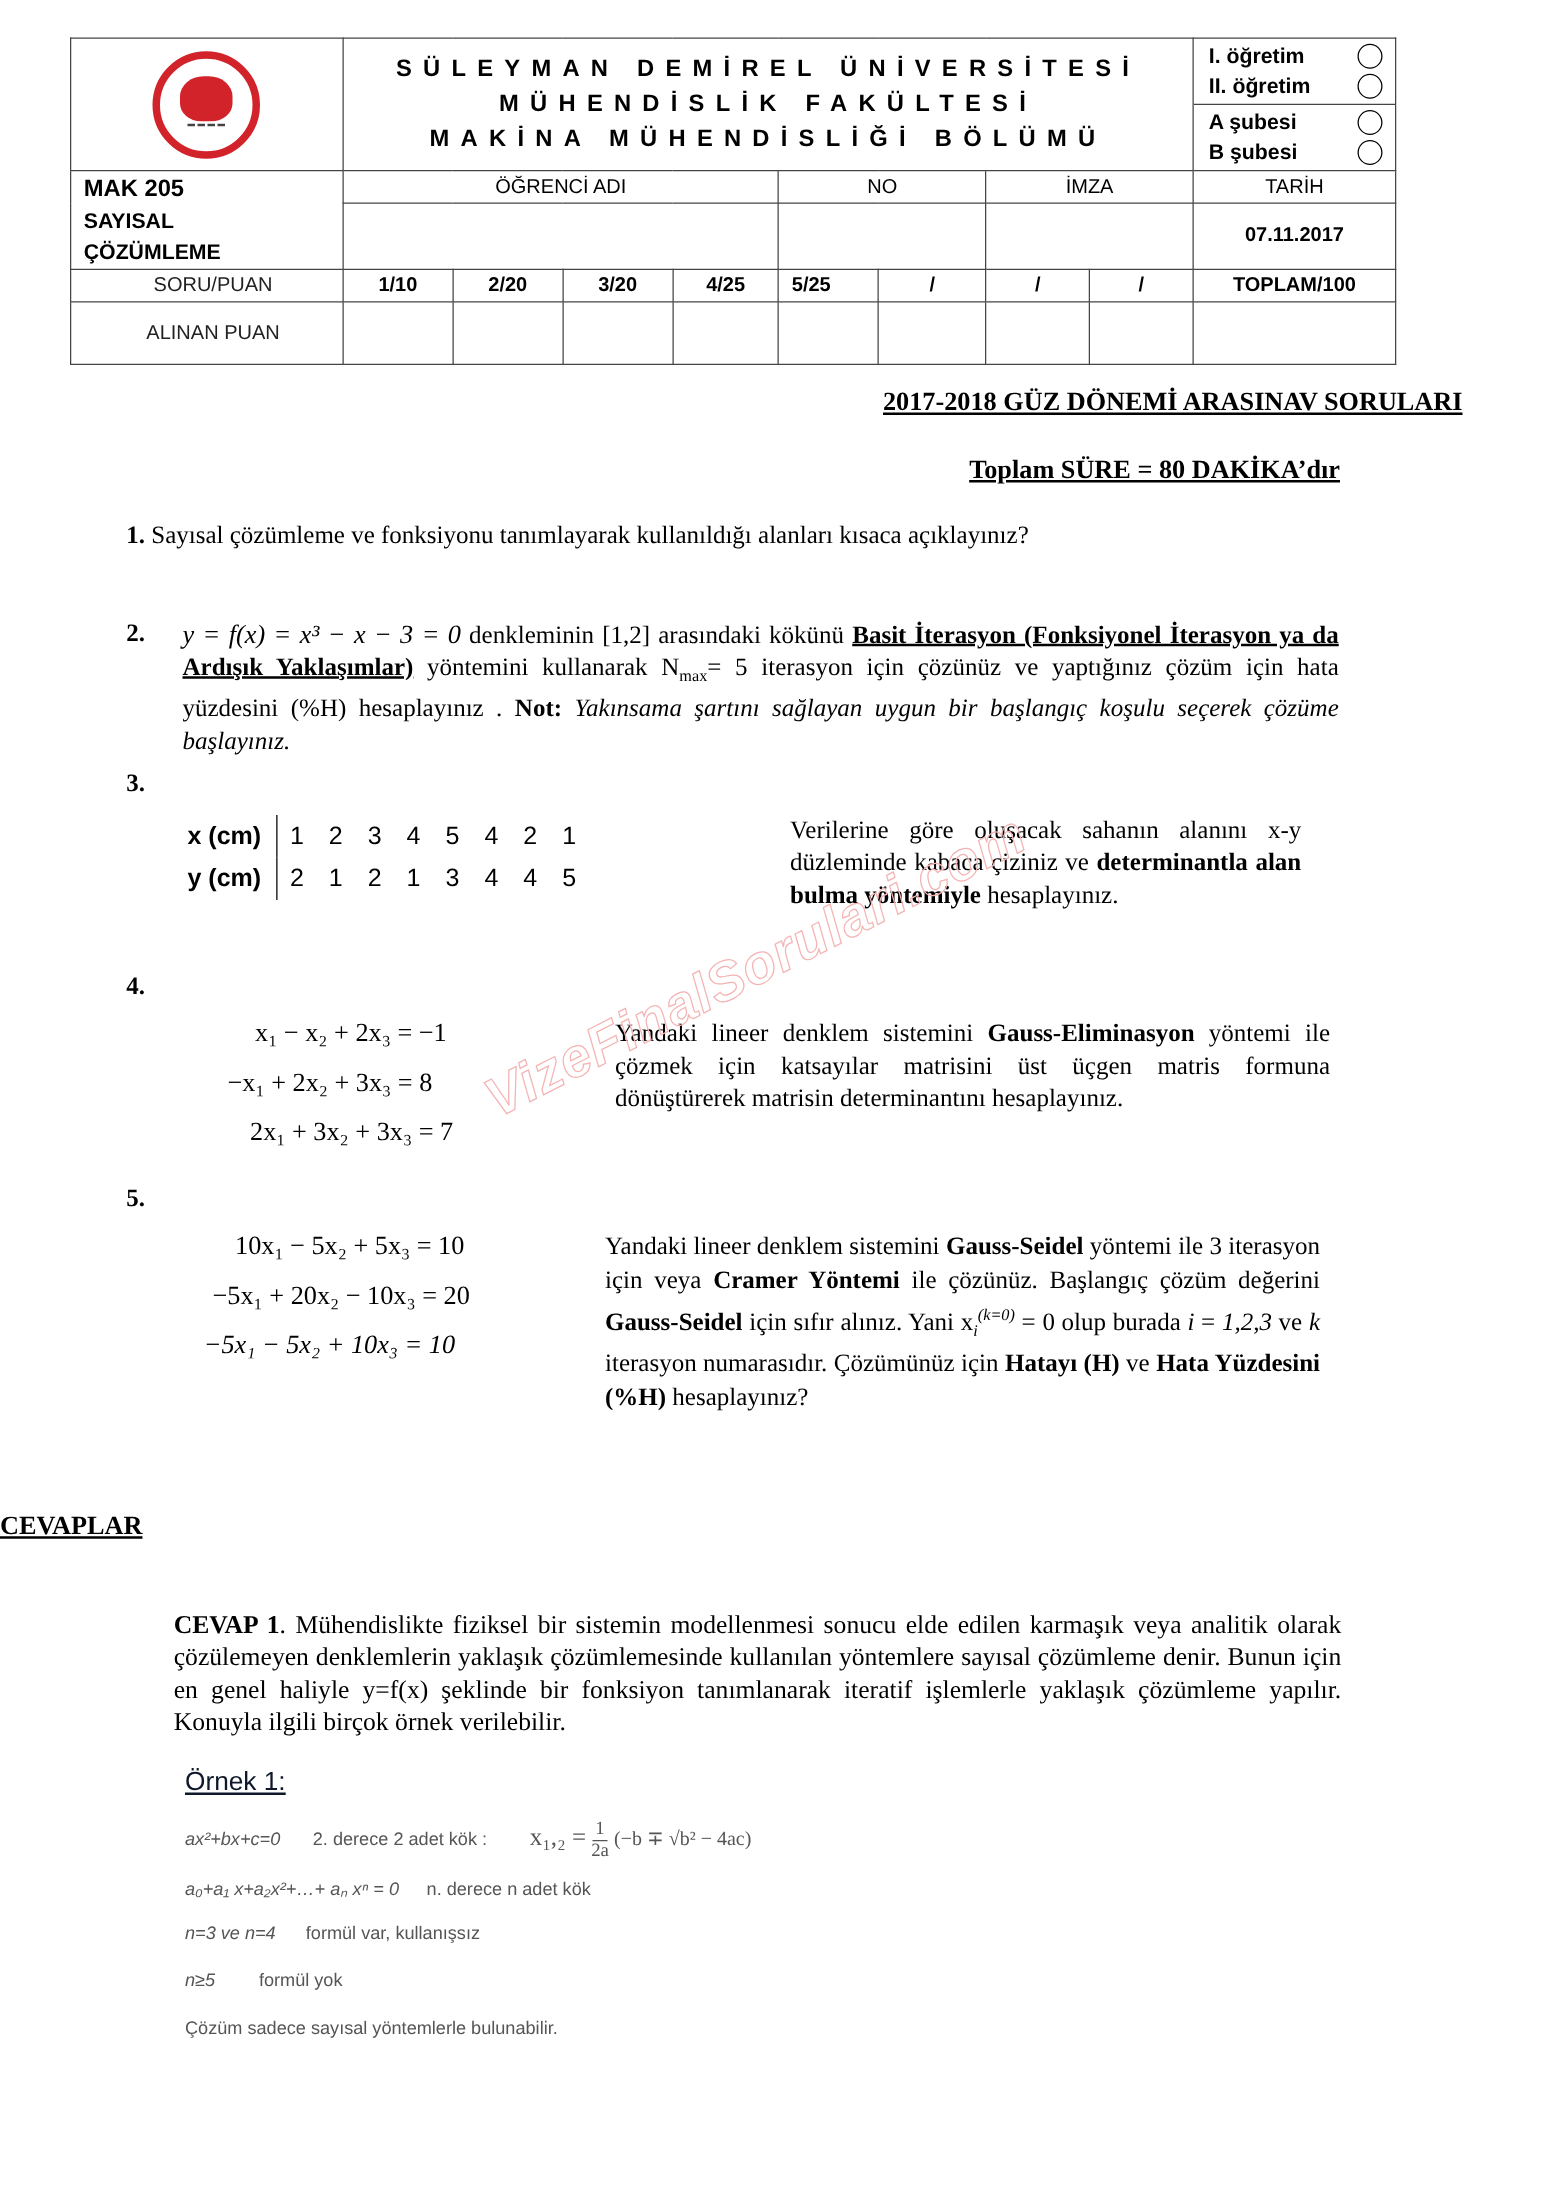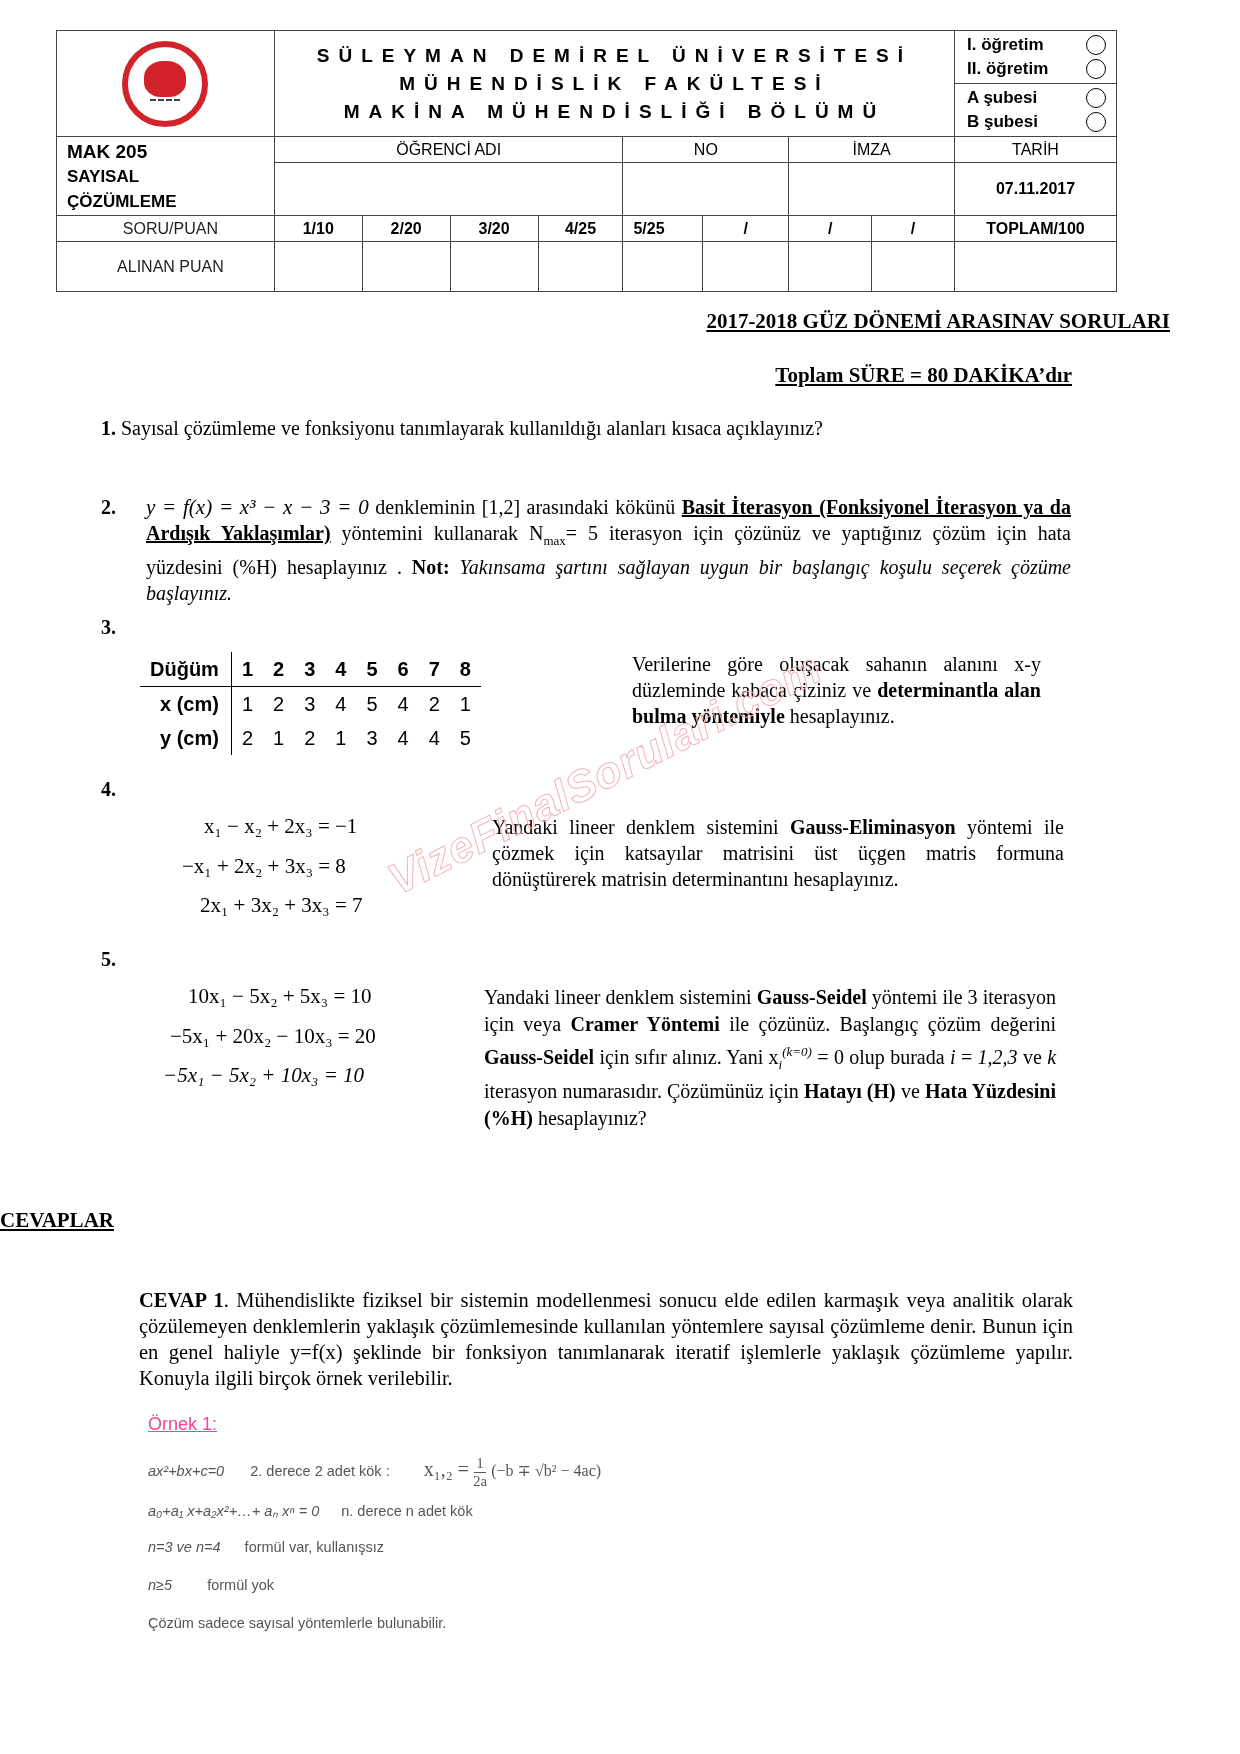--- a/index.html
+++ b/index.html
@@ -148,31 +148,20 @@
 </div>
 
 <div class="abs q" style="left:101px; top:494px;"><span class="qnum">2.</span></div>
 <div class="abs q justify" style="left:146px; top:494px; width:925px; font-size:20px;">
   <span class="it" style="font-size:21px;">y = f(x) = x³ − x − 3 = 0</span><span> denkleminin [1,2] arasındaki kökünü </span><span class="bold ul">Basit İterasyon (Fonksiyonel İterasyon ya da Ardışık Yaklaşımlar)</span><span> yöntemini kullanarak N</span><sub>max</sub><span>= 5  iterasyon için çözünüz ve yaptığınız çözüm için hata yüzdesini (%H) hesaplayınız . </span><span class="bold">Not:</span><span class="it"> Yakınsama şartını sağlayan uygun bir başlangıç koşulu seçerek çözüme başlayınız.</span>
 </div>
 
 <div class="abs q" style="left:101px; top:614px;"><span class="qnum">3.</span></div>
 <table class="nodes abs" style="left:140px; top:652px;">
   <tbody>
-      <tr class="head">
-    <td class="h">Düğüm</td>
-    <td>1</td>
-    <td>2</td>
-    <td>3</td>
-    <td>4</td>
-    <td>5</td>
-    <td>6</td>
-    <td>7</td>
-    <td>8</td>
-  </tr>
   <tr>
     <td class="h">x (cm)</td>
     <td>1</td>
     <td>2</td>
     <td>3</td>
     <td>4</td>
     <td>5</td>
     <td>4</td>
     <td>2</td>
     <td>1</td>
@@ -211,21 +200,21 @@
 <div class="abs q justify" style="left:484px; top:984px; width:572px; line-height:27px;">
   <span>Yandaki lineer denklem sistemini </span><span class="bold">Gauss-Seidel</span><span> yöntemi ile 3 iterasyon için veya </span><span class="bold">Cramer Yöntemi</span><span> ile çözünüz. Başlangıç çözüm değerini </span><span class="bold">Gauss-Seidel</span><span> için sıfır alınız. Yani x</span><sub class="it">i</sub><sup class="it">(k=0)</sup><span> = 0 olup burada </span><span class="it">i</span><span> = </span><span class="it">1,2,3</span><span> ve </span><span class="it">k</span><span> iterasyon numarasıdır. Çözümünüz için </span><span class="bold">Hatayı (H)</span><span> ve </span><span class="bold">Hata Yüzdesini (%H)</span><span> hesaplayınız?</span>
 </div>
 
 <div class="abs title ul" style="left:0; width:1170px; top:1208px;">CEVAPLAR</div>
 
 <div class="abs justify" style="left:139px; top:1287px; width:934px; font-size:20.5px; line-height:26px;">
   <span class="bold">CEVAP 1</span><span>. Mühendislikte fiziksel bir sistemin modellenmesi sonucu elde edilen karmaşık veya analitik olarak çözülemeyen denklemlerin yaklaşık çözümlemesinde kullanılan yöntemlere sayısal çözümleme denir. Bunun için en genel haliyle y=f(x) şeklinde bir fonksiyon tanımlanarak iteratif işlemlerle yaklaşık çözümleme yapılır. Konuyla ilgili birçok örnek verilebilir.</span>
 </div>
 
-<div class="ornek ul" style="left:148px; top:1414px; color:#ec4899; font-size:18px;">Örnek 1:</div>
+<div class="ornek ul" style="left:148px; top:1414px; color:#0f172a; font-size:21px;">Örnek 1:</div>
 
 <div class="ornek" style="left:148px; top:1455px;">
   <span class="i">ax²+bx+c=0</span>
   <span style="margin-left:22px">2. derece  2 adet kök :</span>
   <span style="margin-left:30px; font-family:'Liberation Serif', serif; font-size:20px;">x₁,₂ =</span>
   <span class="frac">
       <span class="num">1</span>
       <span>2a</span>
     </span>
   <span style="font-family:'Liberation Serif', serif; font-size:16px;">(−b ∓ √b² − 4ac)</span>

